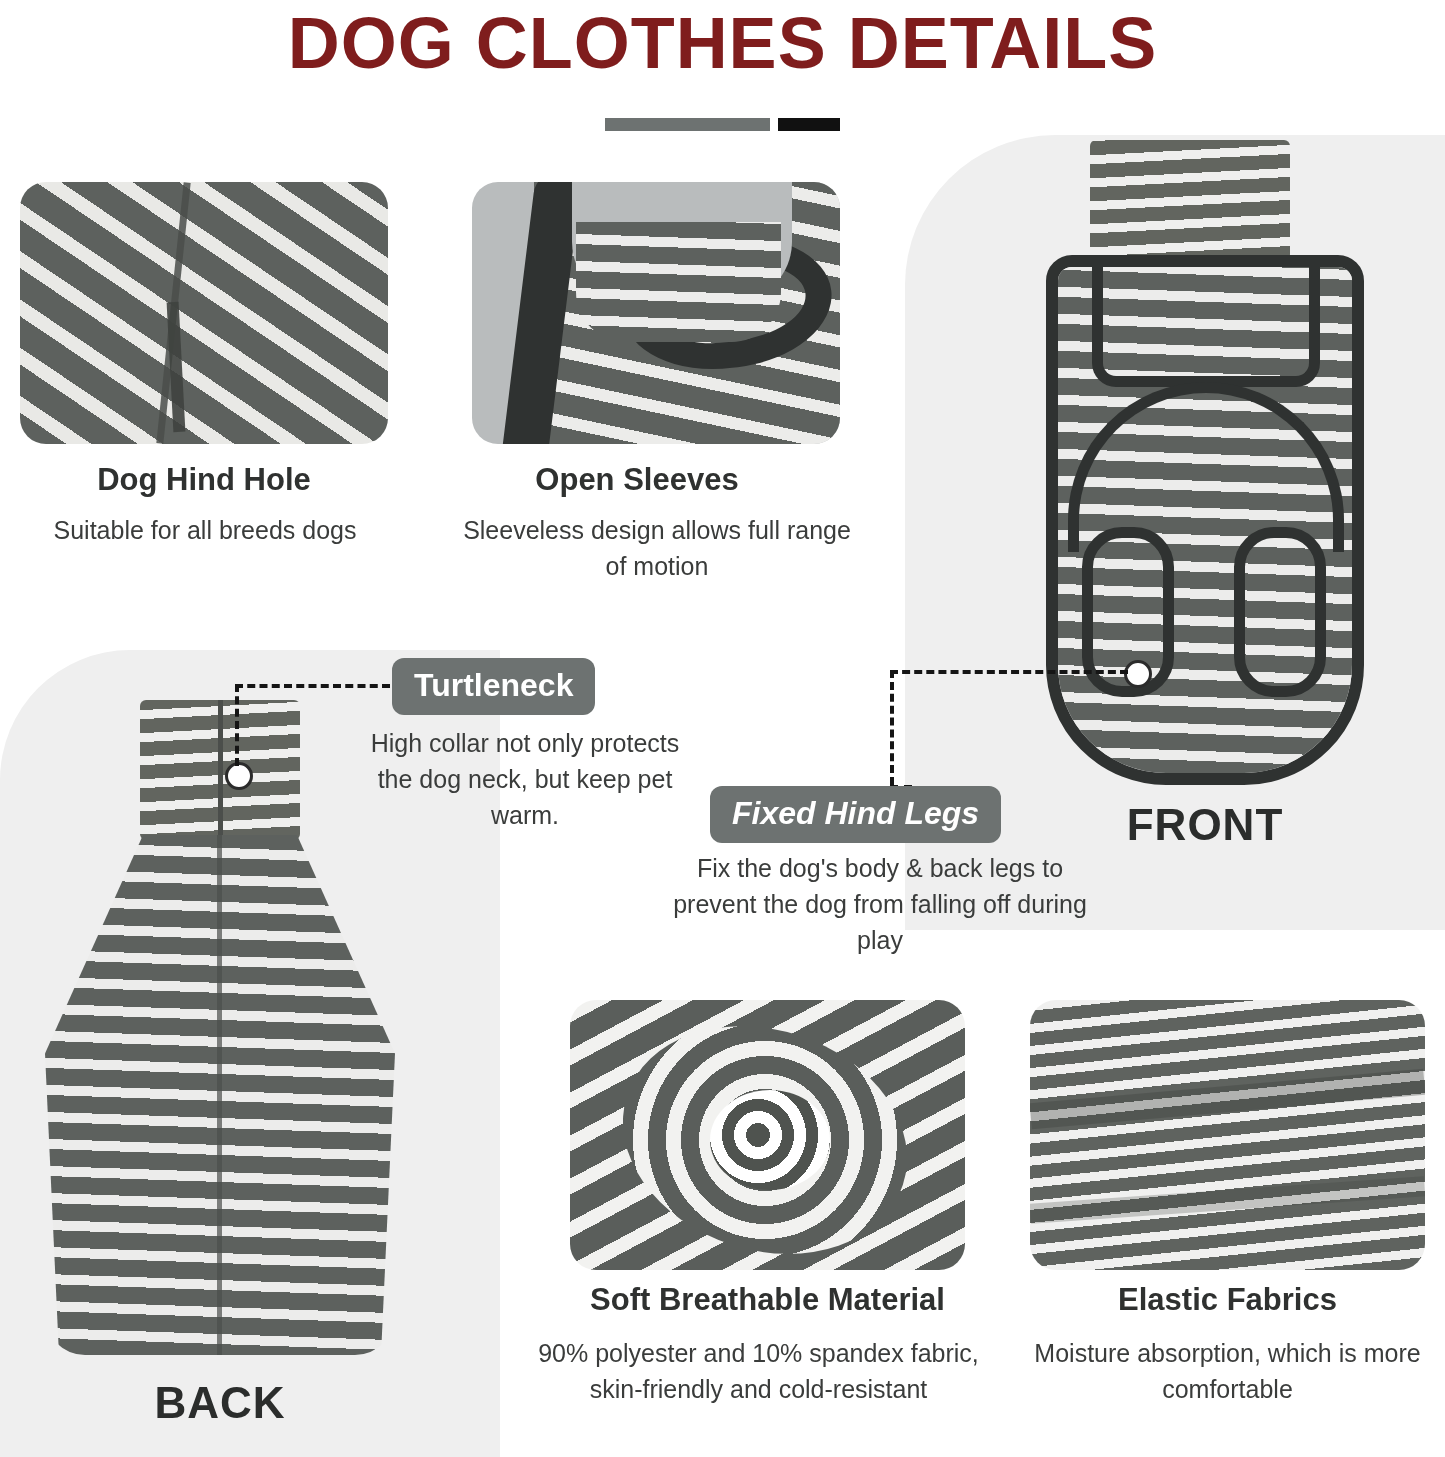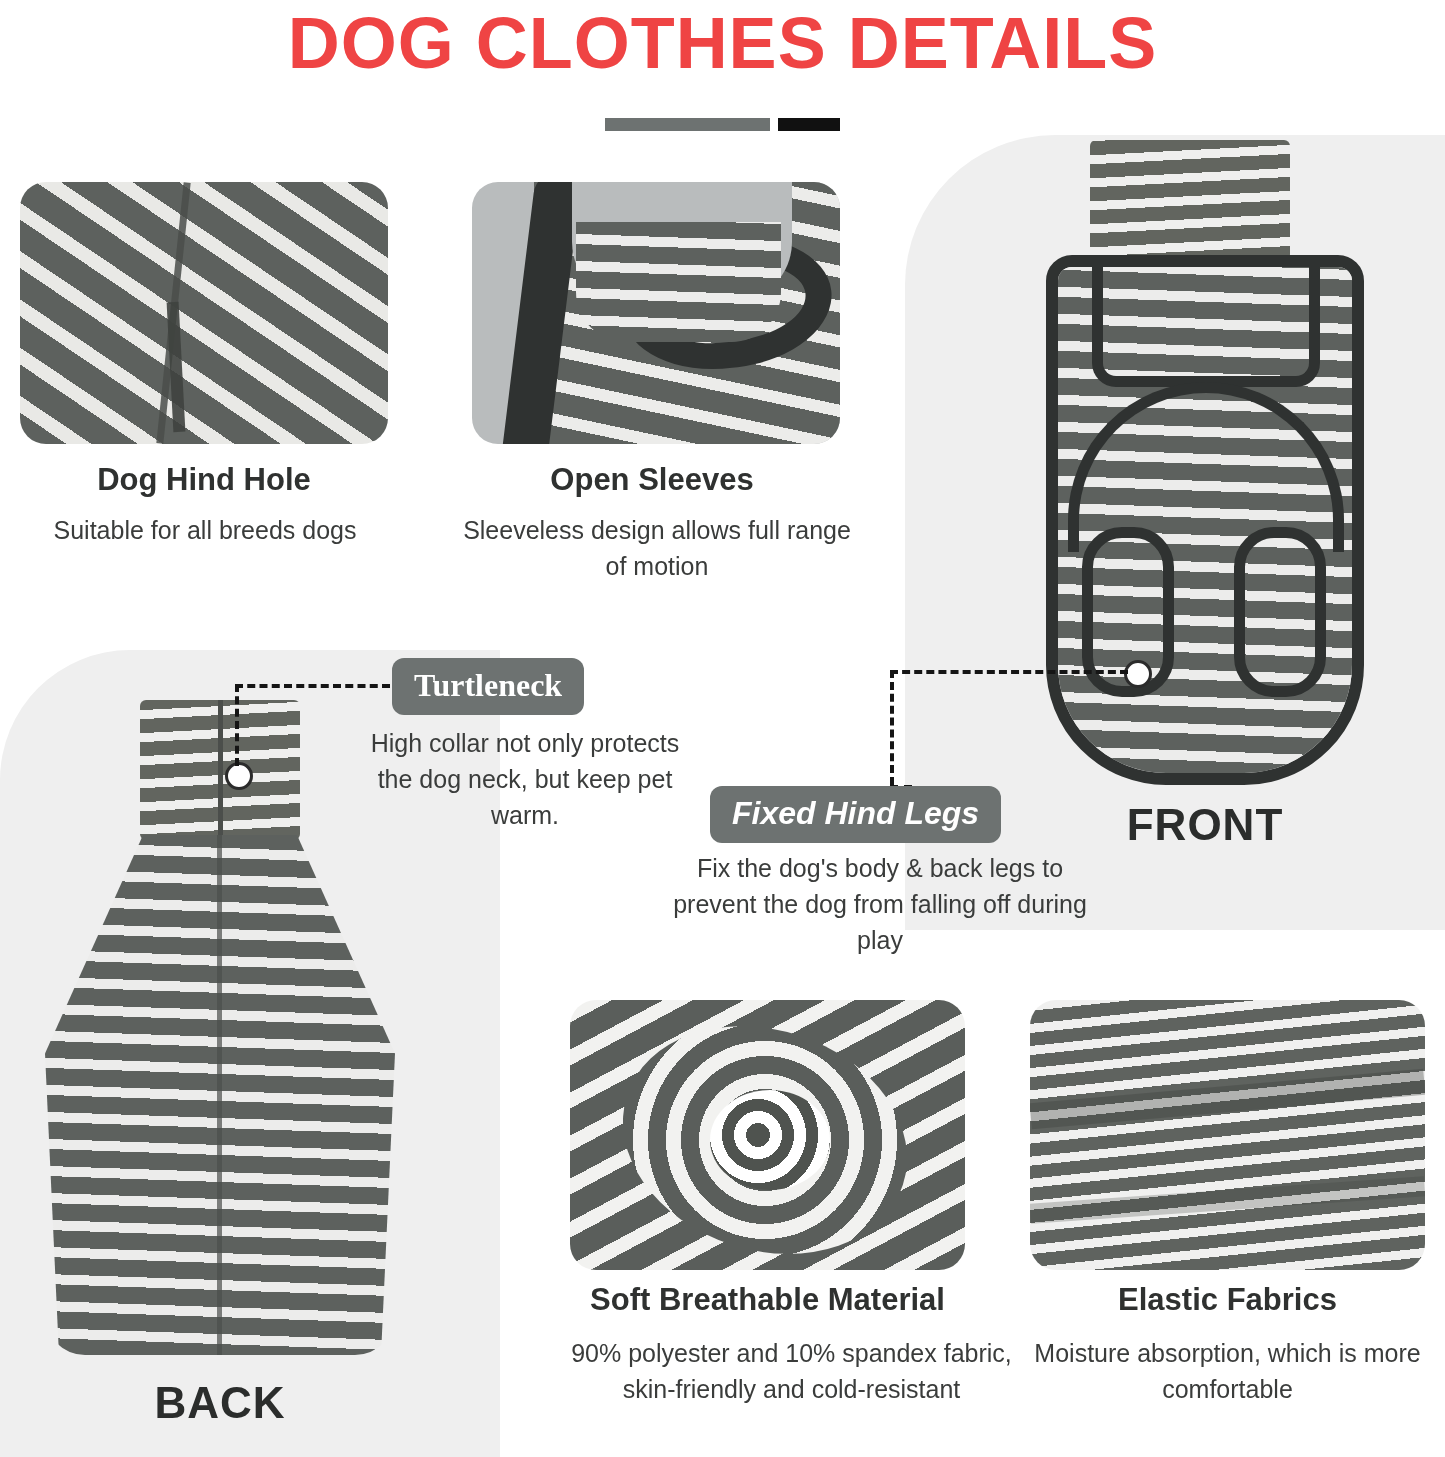--- a/index.html
+++ b/index.html
@@ -19,21 +19,21 @@
   
   .title {
     position: absolute;
     top: 2px;
     left: 0;
     width: 1445px;
     text-align: center;
     font-size: 72px;
     font-weight: bold;
     letter-spacing: 1px;
-    color: #ef4444;
+    color: #7f1d1d;
     white-space: nowrap;
   }
   .rule-wrap {
     position: absolute;
     top: 118px;
     left: 0;
     width: 1445px;
     display: flex;
     justify-content: center;
     gap: 8px;
@@ -157,21 +157,21 @@
     <div class="stripes-diag" style="background:repeating-linear-gradient(12deg,#5d615e 0px,#5d615e 22px,#ececea 22px,#ececea 34px);"></div>
   </div>
 
   <div style="position:absolute; left:46px; top:-10px; width:46px; height:300px; background:#2f3231; border-radius:30px; transform:rotate(7deg);"></div>
   <div style="position:absolute; left:150px; top:56px; width:210px; height:130px; border:26px solid #2f3231; border-radius:110px/70px; transform:rotate(-7deg); box-sizing:border-box;"></div>
   <div style="position:absolute; left:100px; top:-40px; width:220px; height:160px; background:#b9bcbd; border-radius:0 0 60px 60px;"></div>
   <div style="position:absolute; left:104px; top:40px; width:205px; height:120px;">
     <div class="stripes-horz" style="border-radius:0 0 50px 50px;"></div>
   </div>
 </div>
-<div class="cap-title" style="left:468px; top:462px; width:368px;">Open Sleeves</div>
+<div class="cap-title" style="left:453px; top:462px; width:368px;">Open Sleeves</div>
 <div class="cap-body" style="left:452px; top:512px; width:410px;">Sleeveless design allows full range of motion</div>
 
 <div class="garment" style="left:1040px; top:140px; width:330px; height:660px;">
 
   <div style="position:absolute; left:50px; top:0px; width:200px; height:120px; overflow:hidden; border-radius:6px;">
     <div class="stripes-horz-tight"></div>
   </div>
 
   <div style="position:absolute; left:6px; top:115px; width:318px; height:530px; border-radius:26px 26px 120px 120px; overflow:hidden; border:12px solid #2f3231; box-sizing:border-box;">
     <div class="stripes-horz"></div>
@@ -195,40 +195,40 @@
               border-radius:70px 70px 40px 40px; clip-path: polygon(28% 0%, 72% 0%, 100% 42%, 96% 100%, 4% 100%, 0% 42%);">
     <div class="stripes-horz"></div>
     <div style="position:absolute; left:172px; top:0; width:5px; height:520px; background:#4b4e4b; opacity:.7;"></div>
   </div>
 </div>
 <div class="big-label" style="left:45px; top:1378px; width:350px;">BACK</div>
 
 <div class="dot" style="left:225px; top:762px;"></div>
 <div class="dash-v" style="left:235px; top:684px; height:82px;"></div>
 <div class="dash-h" style="left:235px; top:684px; width:155px;"></div>
-<div class="pill" style="left:392px; top:658px;font-family:Liberation Serif, serif;">Turtleneck</div>
+<div class="pill" style="left:392px; top:658px;">Turtleneck</div>
 <div class="cap-body" style="left:370px; top:725px; width:310px;">High collar not only protects the dog neck, but keep pet warm.</div>
 
 <div class="dot" style="left:1124px; top:660px;"></div>
 <div class="dash-h" style="left:890px; top:670px; width:238px;"></div>
 <div class="dash-v" style="left:890px; top:670px; height:115px;"></div>
 <div class="dash-h" style="left:890px; top:785px; width:22px;"></div>
 <div class="pill" style="left:710px; top:786px;font-style:italic;">Fixed Hind Legs</div>
 <div class="cap-body" style="left:670px; top:850px; width:420px;">Fix the dog's body &amp; back legs to prevent the dog from falling off during play</div>
 
 <div class="photo" style="left:570px; top:1000px; width:395px; height:270px;">
   <div class="stripes-diag" style="background:repeating-linear-gradient(-28deg,#5a5e5b 0px,#5a5e5b 24px,#f2f2f0 24px,#f2f2f0 38px);"></div>
   <div style="position:absolute; left:50px; top:30px; width:290px; height:220px; border-radius:50%;
               background: repeating-radial-gradient(circle at 50% 50%, #5a5e5b 0px, #5a5e5b 18px, #f2f2f0 18px, #f2f2f0 33px);
               transform: rotate(18deg);"></div>
   <div style="position:absolute; left:140px; top:90px; width:120px; height:100px; border-radius:50%;
               background: repeating-radial-gradient(circle at 40% 45%, #4f534f 0px, #4f534f 12px, #ffffff 12px, #ffffff 24px);"></div>
 </div>
 <div class="cap-title" style="left:530px; top:1282px; width:475px;">Soft Breathable Material</div>
-<div class="cap-body" style="left:564px; top:1335px; width:455px;">90% polyester and 10% spandex fabric, skin-friendly and cold-resistant</div>
+<div class="cap-body" style="left:531px; top:1335px; width:455px;">90% polyester and 10% spandex fabric, skin-friendly and cold-resistant</div>
 
 <div class="photo" style="left:1030px; top:1000px; width:395px; height:270px;">
   <div class="stripes-horz-tight" style="background:repeating-linear-gradient(-6deg,#5f635f 0px,#5f635f 13px,#f0f0ef 13px,#f0f0ef 22px);"></div>
   <div style="position:absolute; left:0; top:86px; width:395px; height:26px; background:rgba(60,63,60,.35); transform:rotate(-5deg);"></div>
   <div style="position:absolute; left:0; top:190px; width:395px; height:20px; background:rgba(60,63,60,.25); transform:rotate(-4deg);"></div>
 </div>
 <div class="cap-title" style="left:1030px; top:1282px; width:395px;">Elastic Fabrics</div>
 <div class="cap-body" style="left:1020px; top:1335px; width:415px;">Moisture absorption, which is more comfortable</div>
 
 </body></html>

